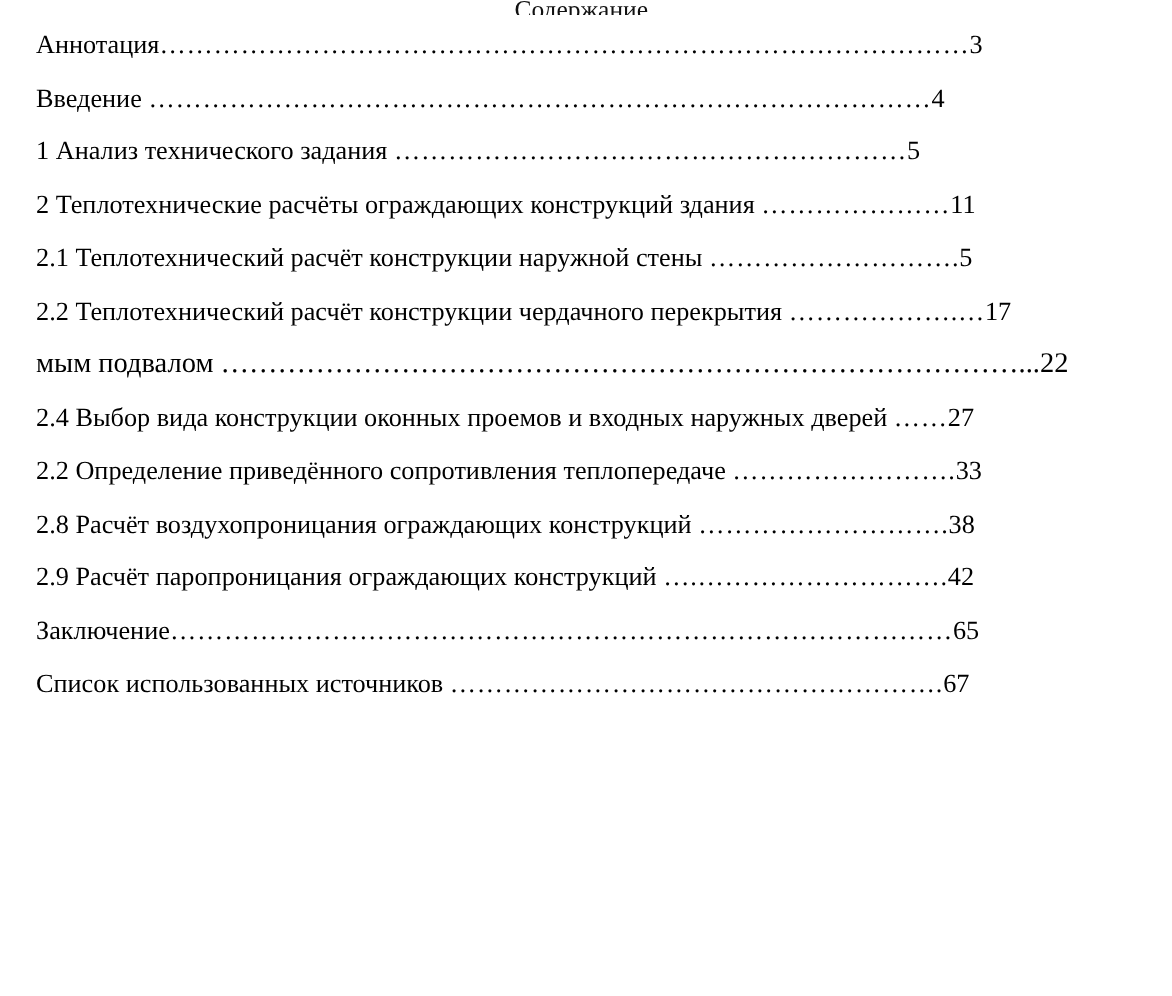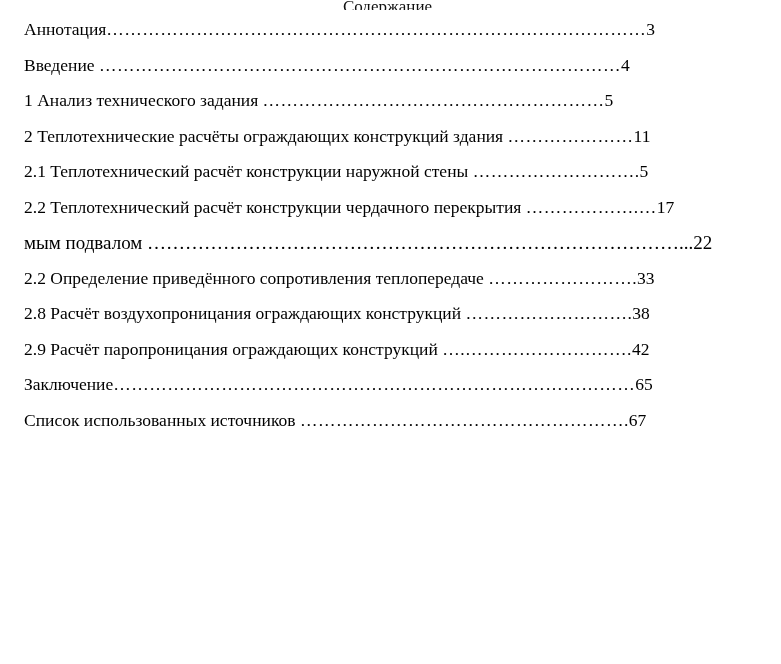--- a/index.html
+++ b/index.html
@@ -91,20 +91,23 @@
 
     <div class="toc-entry">
       <span class="text">2.2 Теплотехнический расчёт конструкции чердачного перекрытия </span><span class="leader">……………….…</span><span class="page-num">17</span>
     </div>
 
 
     <div class="indent-wrap">
       <span class="text">мым подвалом </span><span class="leader">…………………………………………………………………………...</span><span class="page-num">22</span>
     </div>
 
+    <div class="toc-entry">
+      <span class="text">2.4 Выбор вида конструкции оконных проемов и входных наружных дверей </span><span class="leader">……</span><span class="page-num">27</span>
+    </div>
 
 
 
     <div class="toc-entry">
       <span class="text">2.2 Определение приведённого сопротивления теплопередаче </span><span class="leader">…………………….</span><span class="page-num">33</span>
     </div>
 
     <div class="toc-entry">
       <span class="text">2.8 Расчёт воздухопроницания ограждающих конструкций </span><span class="leader">……………………….</span><span class="page-num">38</span>
     </div>

